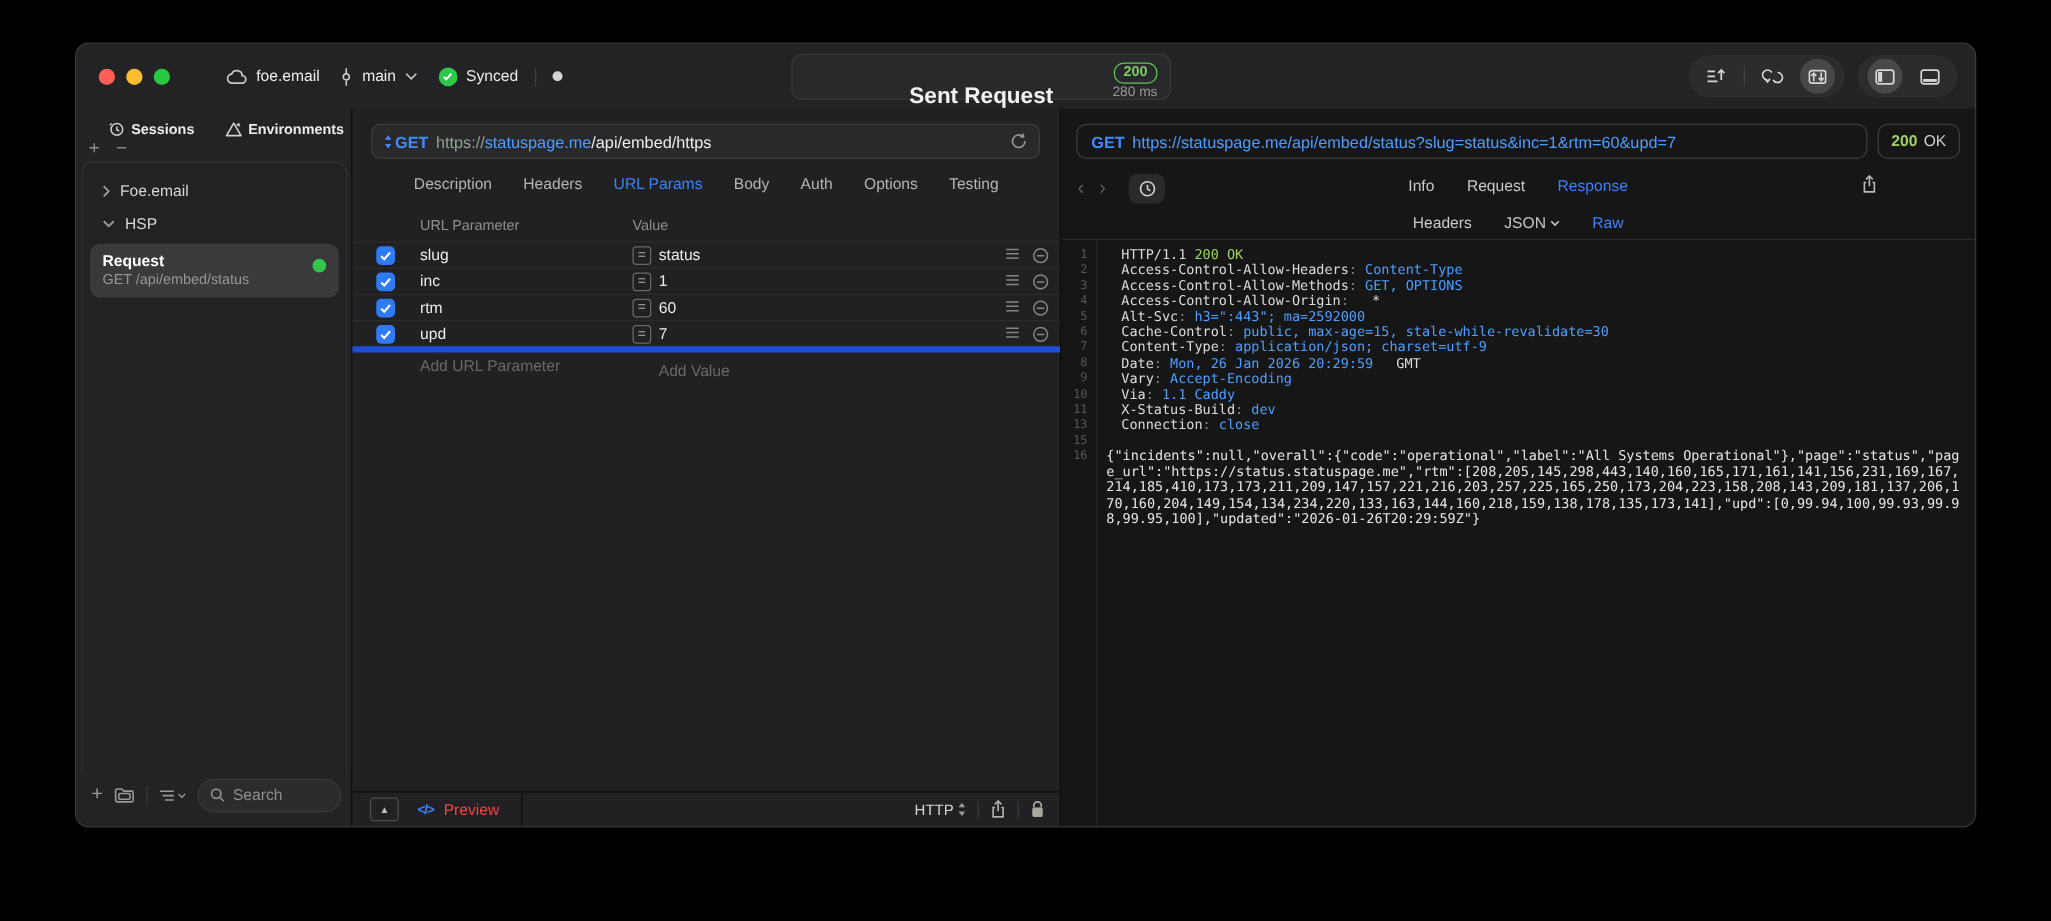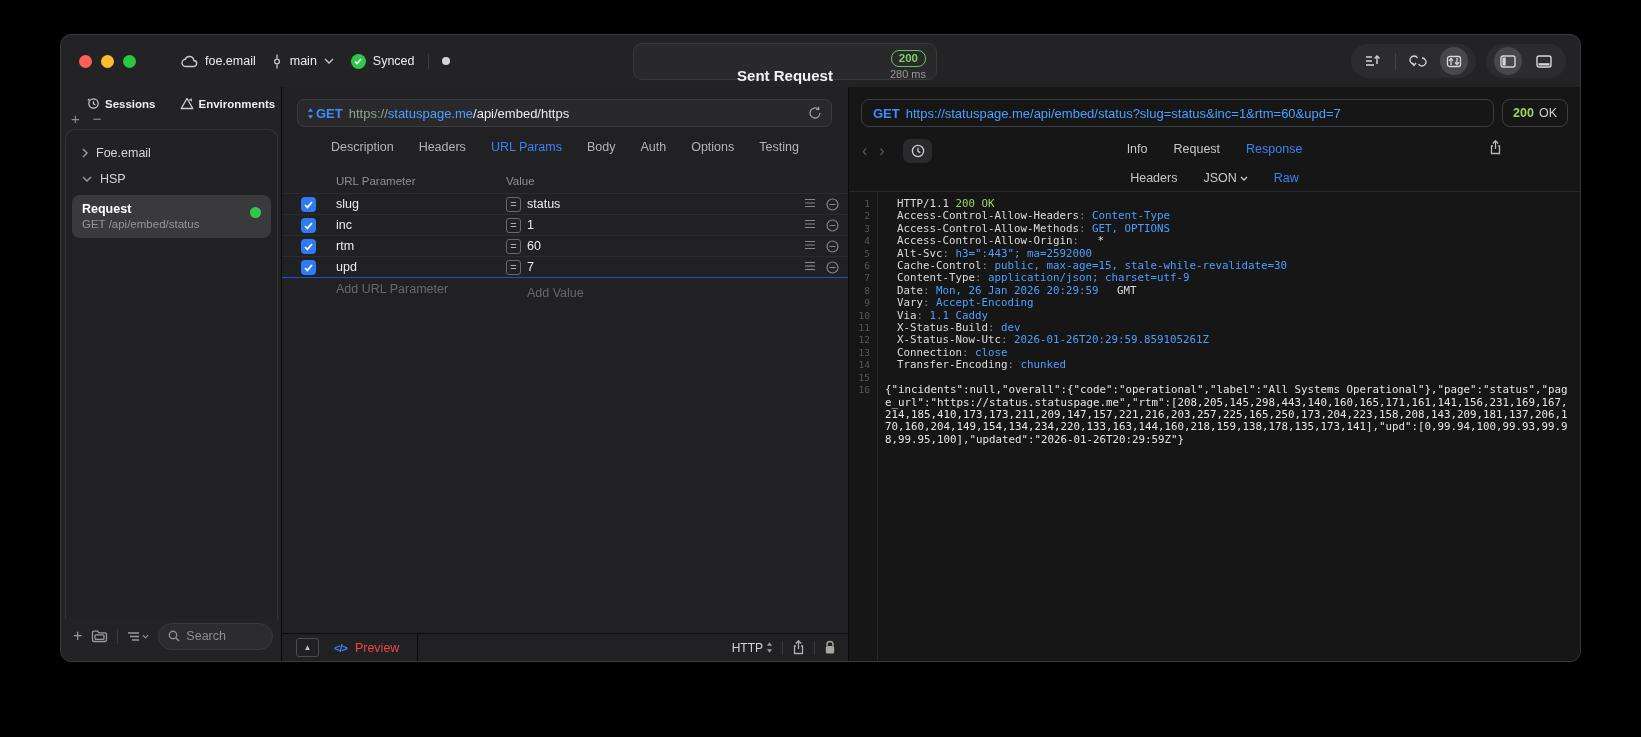--- a/index.html
+++ b/index.html
@@ -17,21 +17,21 @@
   .tb-cluster .lbl { color:#ececec; }
   .tb-ico { color:#c9c9c9; display:inline-flex; }
   .tb-sep { width:1px; height:15px; background:#3f3f41; margin:0 6px; }
   .dot-unsaved { width:8px; height:8px; border-radius:50%; background:#d4d4d4; }
   .sync-badge { width:15px; height:15px; border-radius:50%; background:#2fc84b; display:inline-flex;
     align-items:center; justify-content:center; }
   .center-pill { position:absolute; left:572px; top:8px; width:304px; height:37px;
     background:#29292b; border:1px solid #39393b; border-radius:9px; display:flex;
     align-items:center; justify-content:center; }
   .cp-text { text-align:center; line-height:1.25; }
-  .cp-title { color:#f2f2f2; font-size:15px; font-weight:700;margin-top:43px; }
+  .cp-title { color:#f2f2f2; font-size:18px; font-weight:700;margin-top:43px; }
   .cp-sub { color:#98989d; font-size:11px; }
   .cp-status { position:absolute; right:10px; top:4px; text-align:right; }
   .cp-code { display:inline-block; border:1.5px solid #63c35c; color:#7ccf63; font-weight:700;
     font-size:11.5px; border-radius:8px; padding:0 7px; line-height:15px; }
   .cp-ms { color:#98989d; font-size:11px; margin-top:1px; }
   .tb-right { position:absolute; right:14px; top:9px; display:flex; gap:10px; }
   .icon-pill { background:#2c2c2e; border-radius:17px; height:34px; display:flex;
     align-items:center; padding:0 8px; gap:8px; color:#d6d6d6; }
   .icon-btn { width:28px; height:28px; border-radius:50%; display:flex; align-items:center;
     justify-content:center; }
@@ -85,21 +85,21 @@
   .prow { position:relative; height:21px; border-top:1px solid #2c2c2e; }
   .prow .cb { position:absolute; left:19px; top:3px; width:15px; height:15px; background:#2f7bf5;
     border-radius:4px; display:flex; align-items:center; justify-content:center; }
   .prow .pname { position:absolute; left:54px; top:3px; color:#ececec; font-size:12.5px; }
   .prow .eqbox { position:absolute; left:224px; top:3px; width:15px; height:15px;
     border:1px solid #69696d; border-radius:3px; color:#b0b0b4; font-size:11px; text-align:center;
     line-height:13px; }
   .prow .pval { position:absolute; left:245px; top:3px; color:#ececec; font-size:12.5px; }
   .prow .ham { position:absolute; left:522px; top:4px; color:#86868a; }
   .prow .rem { position:absolute; left:544px; top:4px; color:#86868a; }
-  .addrow { position:relative; height:22px; border-top:1px solid #1d4ed8; color:#68686d;
+  .addrow { position:relative; height:22px; border-top:5px solid #1d4ed8; color:#68686d;
     font-size:12.5px; }
   .addrow .a1 { position:absolute; left:54px; top:4px; }
   .addrow .a2 { position:absolute; left:245px; top:8px; }
   .mid-bottom { margin-top:auto; height:28px; flex:none; border-top:1px solid #0c0c0c;
     display:flex; align-items:center; }
   .collapse-box { margin-left:14px; width:23px; height:19px; border:1px solid #4c4c4e;
     border-radius:3px; color:#c0c0c0; font-size:8px; display:flex; align-items:center;
     justify-content:center; }
   .code-ico { color:#3b82f7; font-weight:700; font-size:11px; margin-left:15px; letter-spacing:-1px; }
   .preview-lbl { color:#ef4444; font-size:12.5px; margin-left:8px; }
@@ -574,30 +574,22 @@
           </div>
           <div class="cline">
             <span class="gut">10</span>
             <span class="ctext"><span class="c-k">Via</span><span class="c-p">: </span><span class="c-v">1.1 Caddy</span></span>
           </div>
           <div class="cline">
             <span class="gut">11</span>
             <span class="ctext"><span class="c-k">X-Status-Build</span><span class="c-p">: </span><span class="c-v">dev</span></span>
           </div>
           <div class="cline">
-            <span class="gut">12</span>
-            <span class="ctext"><span class="c-k">X-Status-Now-Utc</span><span class="c-p">: </span><span class="c-v">2026-01-26T20:29:59.859105261Z</span></span>
-          </div>
-          <div class="cline">
             <span class="gut">13</span>
             <span class="ctext"><span class="c-k">Connection</span><span class="c-p">: </span><span class="c-v">close</span></span>
-          </div>
-          <div class="cline">
-            <span class="gut">14</span>
-            <span class="ctext"><span class="c-k">Transfer-Encoding</span><span class="c-p">: </span><span class="c-v">chunked</span></span>
           </div>
           <div class="cline">
             <span class="gut">15</span>
             <span class="ctext"> </span>
           </div>
           <div class="cline">
             <span class="gut">16</span>
             <span class="ctext"><span class="c-w">{"incidents":null,"overall":{"code":"operational","label":"All Systems Operational"},"page":"status","page_url":"https://status.statuspage.me","rtm":[208,205,145,298,443,140,160,165,171,161,141,156,231,169,167,214,185,410,173,173,211,209,147,157,221,216,203,257,225,165,250,173,204,223,158,208,143,209,181,137,206,170,160,204,149,154,134,234,220,133,163,144,160,218,159,138,178,135,173,141],"upd":[0,99.94,100,99.93,99.98,99.95,100],"updated":"2026-01-26T20:29:59Z"}</span></span>
           </div>
         </div>

